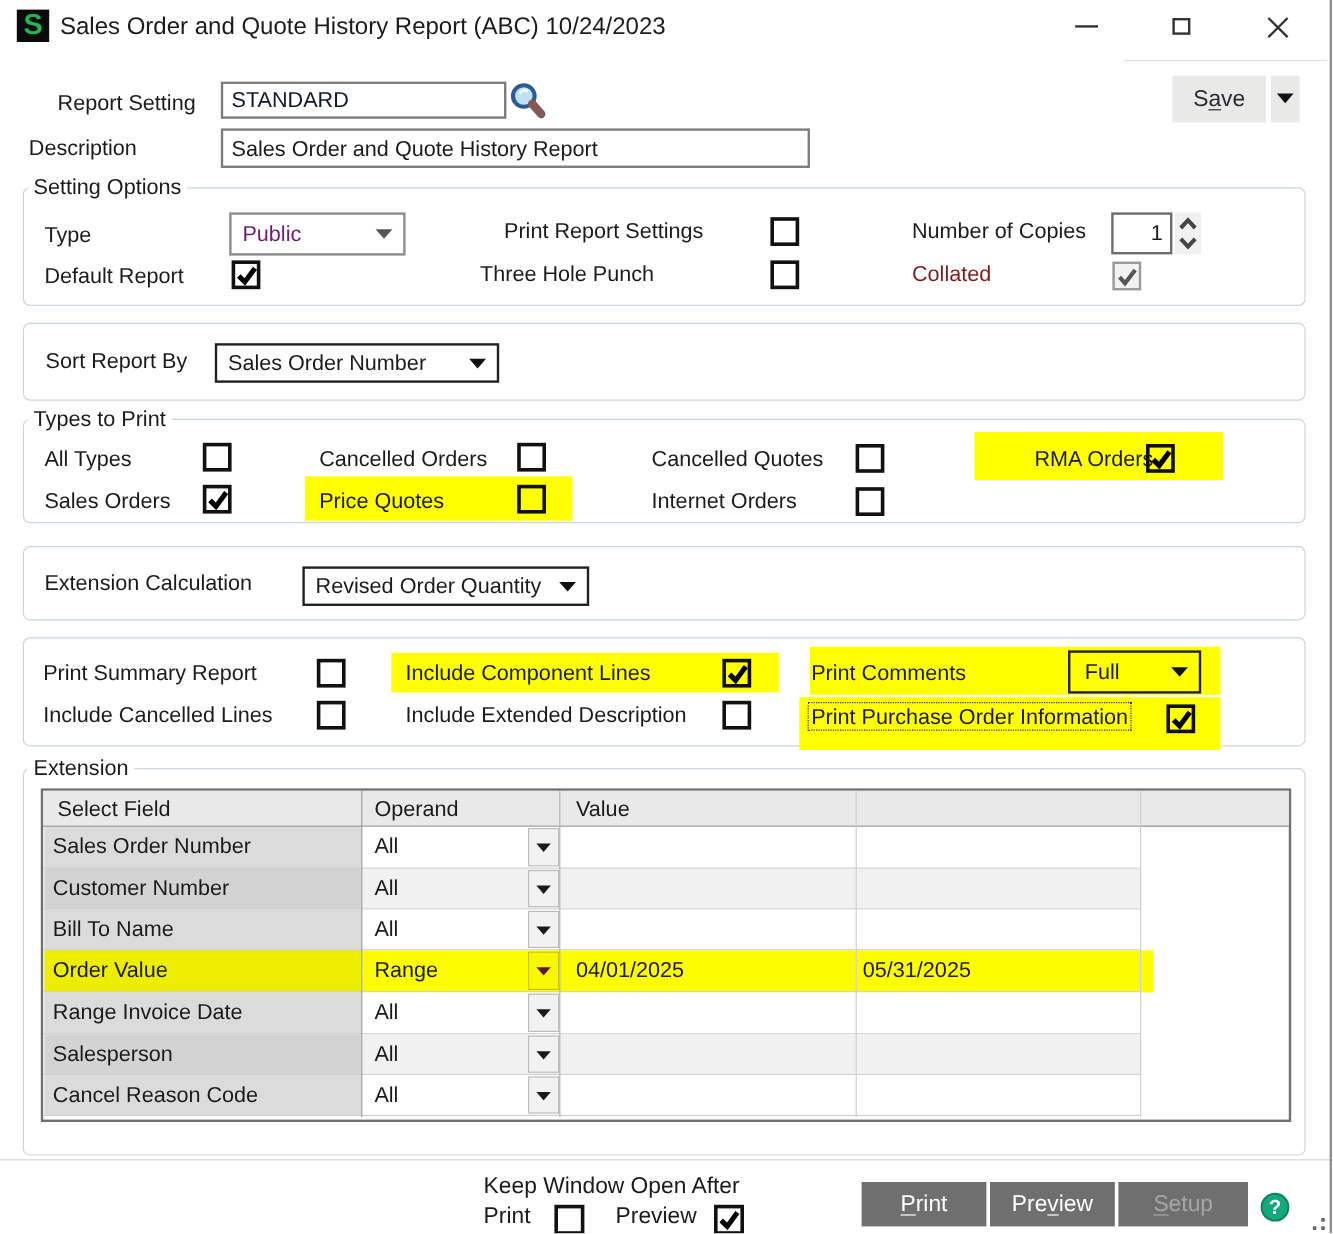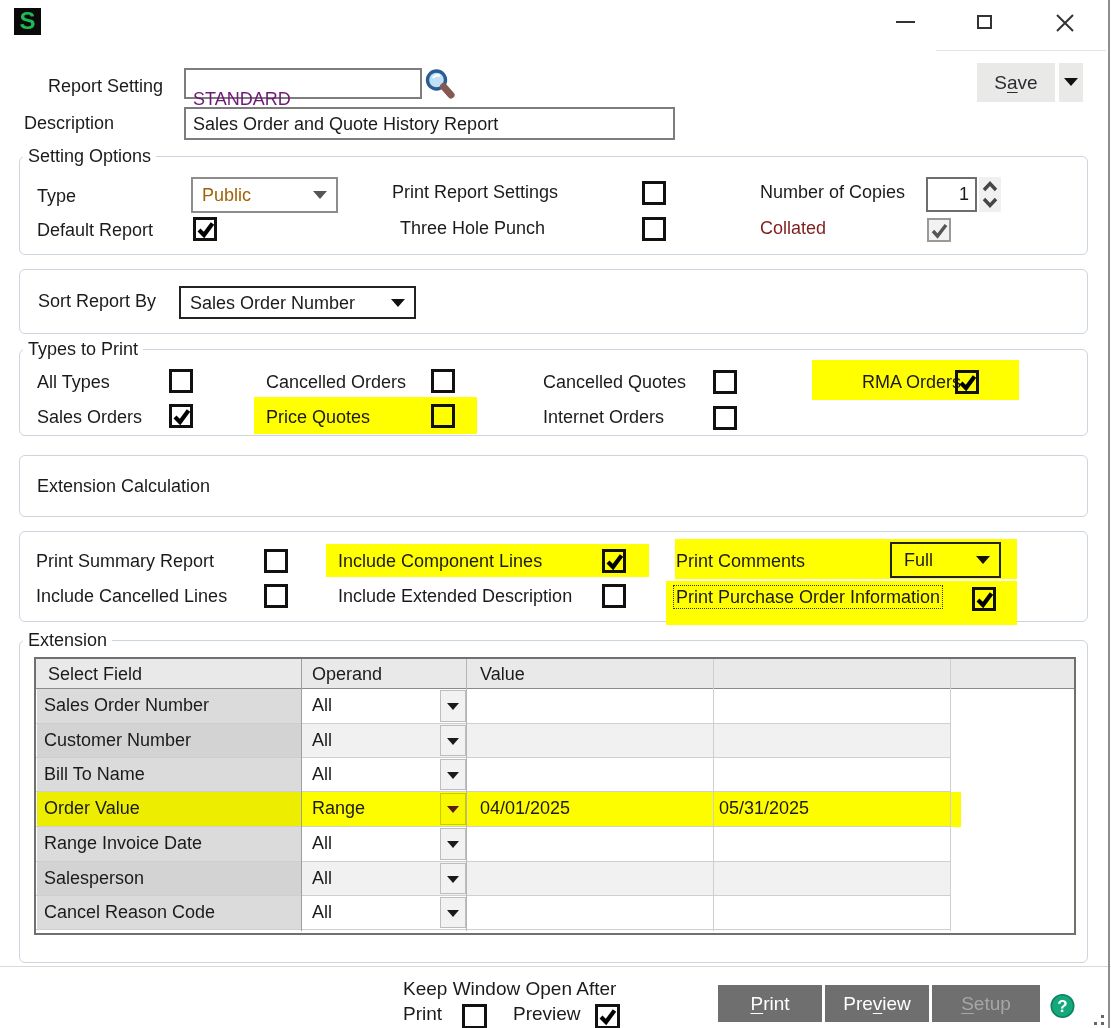--- a/index.html
+++ b/index.html
@@ -16,58 +16,59 @@
 .yel{position:absolute;background:#ffff00;}
 .btn{position:absolute;background:#6f6f6f;color:#fff;font-size:19px;text-align:center;}
 .btn u{text-underline-offset:3px;}
 </style>
 </head>
 <body>
 <div id="win">
 
 <div class="abs" style="left:14px;top:8px;width:27px;height:27px;background:#0a0a0a;"></div>
 <div class="abs" style="left:14px;top:8px;width:27px;height:27px;color:#1db954;font-size:24px;font-weight:bold;text-align:center;line-height:26px;">S</div>
+<div class="lbl" style="left:50px;top:11px;font-size:20px;">Sales Order and Quote History Report (ABC) 10/24/2023</div>
 <div class="abs" style="left:896px;top:21px;width:19px;height:2px;background:#333;"></div>
 <div class="abs" style="left:977px;top:15px;width:15px;height:14px;border:2px solid #333;box-sizing:border-box;"></div>
 <svg class="abs" style="left:1055px;top:13px;" width="20" height="20">
       <path d="M2 2 L18 18 M18 2 L2 18" stroke="#333" stroke-width="2" fill="none"></path>
     </svg>
 <div class="abs" style="left:936px;top:50px;width:170px;height:1px;background:#e3e3e3;"></div>
 
 <div class="abs" style="left:977px;top:63px;width:78px;height:39px;background:#e9e9e7;color:#2b2b33;font-size:19px;text-align:center;line-height:39px;">S<u style="text-underline-offset:3px;">a</u>ve</div>
 <div class="abs" style="left:1059px;top:63px;width:24px;height:39px;background:#e9e9e7;"></div>
 <div class="abs" style="left:1064px;top:78px;width:0;height:0;border-left:7px solid transparent;border-right:7px solid transparent;border-top:8px solid #111;"></div>
 
 <div class="lbl" style="left:24px;top:75px;margin-left:24px;">Report Setting</div>
 <div class="abs" style="left:184px;top:68px;width:238px;height:31px;border:2px solid #7d7d7d;box-sizing:border-box;"></div>
-<div class="lbl" style="left:193px;top:88px;color:#701a75;">STANDARD</div>
+<div class="lbl" style="left:193px;top:72px;color:#0f172a;">STANDARD</div>
 <svg class="abs" style="left:424px;top:66px;" width="34" height="36">
 <circle cx="12.5" cy="14" r="9" fill="#bfe0f7" stroke="#2a5d93" stroke-width="3.4"></circle>
 <path d="M9 12 a5 5 0 0 1 7 -2" stroke="#fff" stroke-width="2.5" fill="none" opacity="0.9"></path>
 <path d="M19.5 20.5 L27 29" stroke="#8d5f5d" stroke-width="7" stroke-linecap="round"></path>
 <path d="M19.5 20.5 L27 29" stroke="#6b4341" stroke-width="7" stroke-linecap="round" fill="none" opacity="0.25"></path>
 </svg>
 <div class="lbl" style="left:24px;top:112px;">Description</div>
 <div class="abs" style="left:184px;top:107px;width:491px;height:33px;border:2px solid #7d7d7d;box-sizing:border-box;"></div>
 <div class="lbl" style="left:193px;top:113px;">Sales Order and Quote History Report</div>
 
 <div class="grp" style="left:19px;top:156px;width:1067px;height:97px;"></div>
 <div class="legend" style="left:23px;top:146px;">Setting Options</div>
 <div class="lbl" style="left:37px;top:185px;">Type</div>
 <div class="dd" style="left:191px;top:177px;width:147px;height:36px;border-color:#8d8d8d;">
-  <span class="txt" style="color:#a16207;">Public</span>
+  <span class="txt" style="color:#701a75;">Public</span>
       <span class="ar" style="border-top-color:#555;"></span>
 </div>
 <div class="lbl" style="left:37px;top:219px;">Default Report</div>
 <div class="cb" style="left:193px;top:217px;">
       <svg width="24" height="24" style="position:absolute;left:-3px;top:-3px;">
         <path d="M6 13 L11 18 L19.5 6.5" fill="none" stroke="#000" stroke-width="4.2"></path>
       </svg>
     </div>
-<div class="lbl" style="left:392px;top:181px;">Print Report Settings</div>
+<div class="lbl" style="left:420px;top:181px;">Print Report Settings</div>
 <div class="cb" style="left:642px;top:181px;"></div>
 <div class="lbl" style="left:400px;top:217px;">Three Hole Punch</div>
 <div class="cb" style="left:642px;top:217px;"></div>
 <div class="lbl" style="left:760px;top:181px;">Number of Copies</div>
 <div class="abs" style="left:926px;top:177px;width:51px;height:35px;border:2px solid #6d6d6d;box-sizing:border-box;font-size:18px;text-align:right;line-height:31px;padding-right:6px;">1</div>
 <div class="abs" style="left:979px;top:177px;width:22px;height:35px;background:#f0f0f0;"></div>
 <svg class="abs" style="left:979px;top:177px;" width="22" height="35">
 <path d="M5 13 L11 6.5 L17 13" fill="none" stroke="#454545" stroke-width="3.4"></path>
 <path d="M5 22 L11 28.5 L17 22" fill="none" stroke="#454545" stroke-width="3.4"></path>
 </svg>
@@ -107,20 +108,24 @@
 <div class="cb" style="left:713px;top:406px;"></div>
 <div class="lbl" style="left:822px;top:371px;margin-left:40px;">RMA Orders</div>
 <div class="cb" style="left:955px;top:370px;background:transparent;">
       <svg width="24" height="24" style="position:absolute;left:-3px;top:-3px;">
         <path d="M6 13 L11 18 L19.5 6.5" fill="none" stroke="#000" stroke-width="4.2"></path>
       </svg>
     </div>
 
 <div class="grp" style="left:19px;top:455px;width:1067px;height:60px;"></div>
 <div class="lbl" style="left:37px;top:475px;">Extension Calculation</div>
+<div class="dd" style="left:252px;top:472px;width:239px;height:33px;">
+  <span class="txt">Revised Order Quantity</span>
+      <span class="ar"></span>
+</div>
 
 <div class="grp" style="left:19px;top:531px;width:1067px;height:89px;"></div>
 <div class="yel" style="left:326px;top:544px;width:323px;height:33px;"></div>
 <div class="yel" style="left:675px;top:539px;width:342px;height:40px;"></div>
 <div class="yel" style="left:666px;top:581px;width:351px;height:44px;"></div>
 <div class="lbl" style="left:36px;top:550px;">Print Summary Report</div>
 <div class="cb" style="left:264px;top:549px;"></div>
 <div class="lbl" style="left:36px;top:585px;">Include Cancelled Lines</div>
 <div class="cb" style="left:264px;top:584px;"></div>
 <div class="lbl" style="left:338px;top:550px;">Include Component Lines</div>

